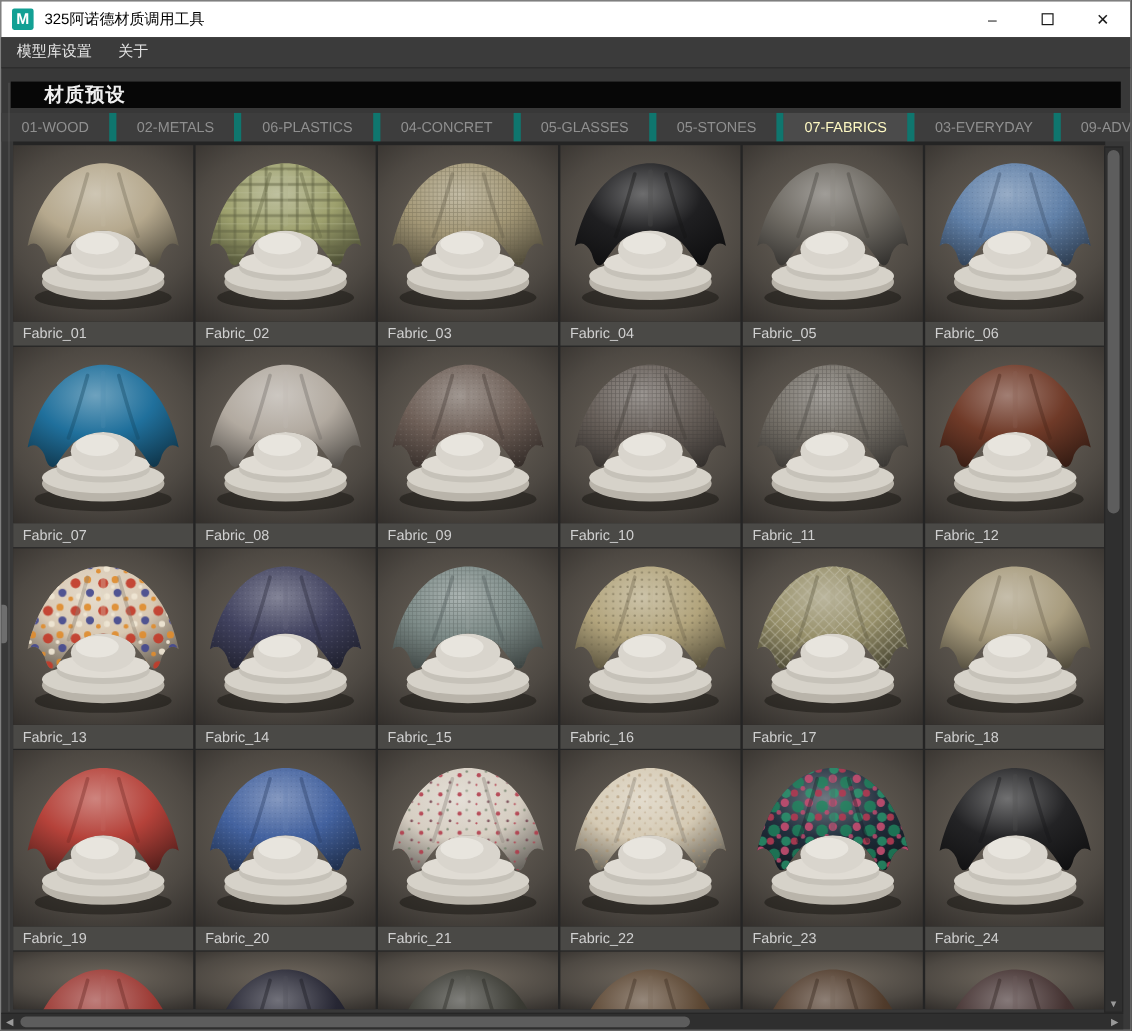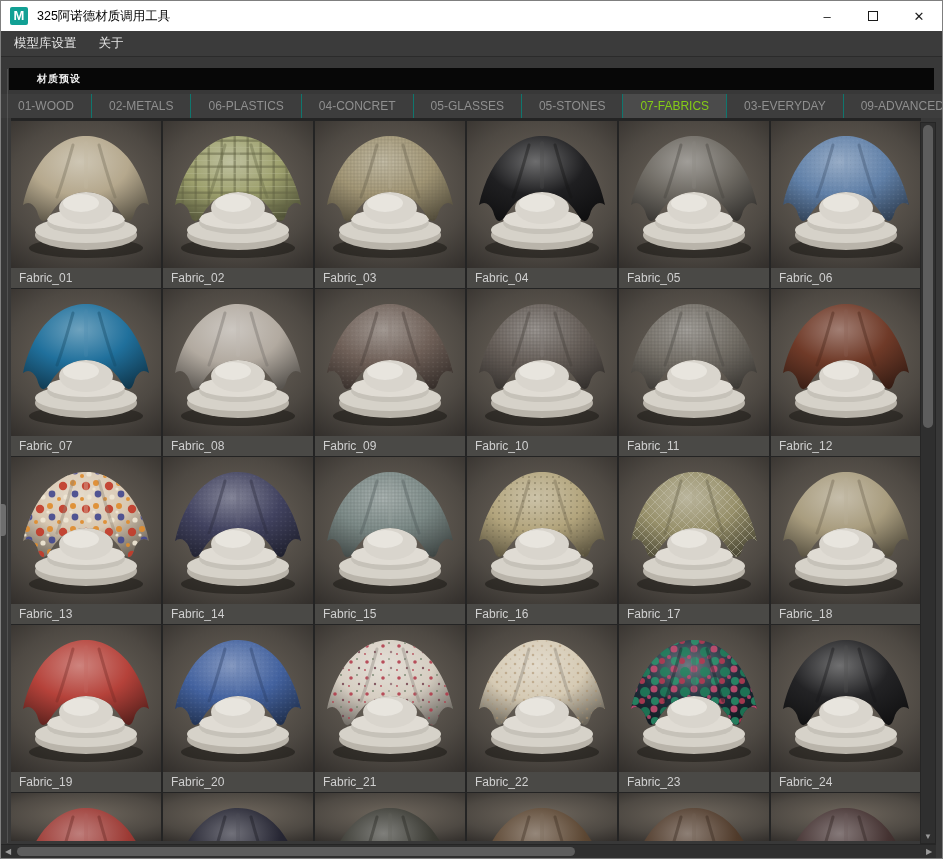--- a/index.html
+++ b/index.html
@@ -20,28 +20,28 @@
               font-size:13px; color:#1a1a1a; cursor:default; }
   .ctrl-btn .sq { width:10px; height:10px; border:1px solid #1a1a1a; display:block; }
 
   
   .menubar { height:26px; background:#3b3b3b; display:flex; align-items:center;
              padding-left:2px; border-bottom:1px solid #2b2b2b; }
   .menu-item { padding:0 11px; font-size:12.5px; color:#e5e5e5; }
 
   
   .panel-header { margin:11px 8px 0 8px; height:22px; background:#070707; color:#efefef;
-                  font-size:10px; font-weight:bold; letter-spacing:1px;
+                  font-size:16px; font-weight:bold; letter-spacing:1px;
                   display:flex; align-items:center; padding-left:28px;font-family:Liberation Serif, serif; }
 
   .tabs { margin-top:4px; height:24px; display:flex; background:#3d3d3d;
           overflow:hidden; white-space:nowrap; }
   .tab { flex:0 0 auto; padding:0 17px; font-size:12px; color:#8f8f8f;
-         display:flex; align-items:center; border-right:1px solid #0f766e; }
-  .tab.active { background:#4b4b4b; color:#84cc16; }
+         display:flex; align-items:center; border-right:6px solid #0f766e; }
+  .tab.active { background:#4b4b4b; color:#fef9c3; }
 
   
   .grid { width:910px; margin-left:10px; background:#242424; padding-top:3px;
           display:grid; grid-template-columns:repeat(6,150px); gap:1px 2px; }
   .tile { width:150px; }
   .preview { position:relative; width:150px; height:147px; overflow:hidden;
              background:radial-gradient(95% 80% at 50% 45%, #6f675d 0%, #4e4943 55%, #262321 100%); }
   .preview.partial { height:48px; }
   .preview svg { position:absolute; top:0; left:0; width:150px; height:147px; }
   .tile-label { height:20px; background:#4a4946; color:#d0d0d0; font-size:12px;

